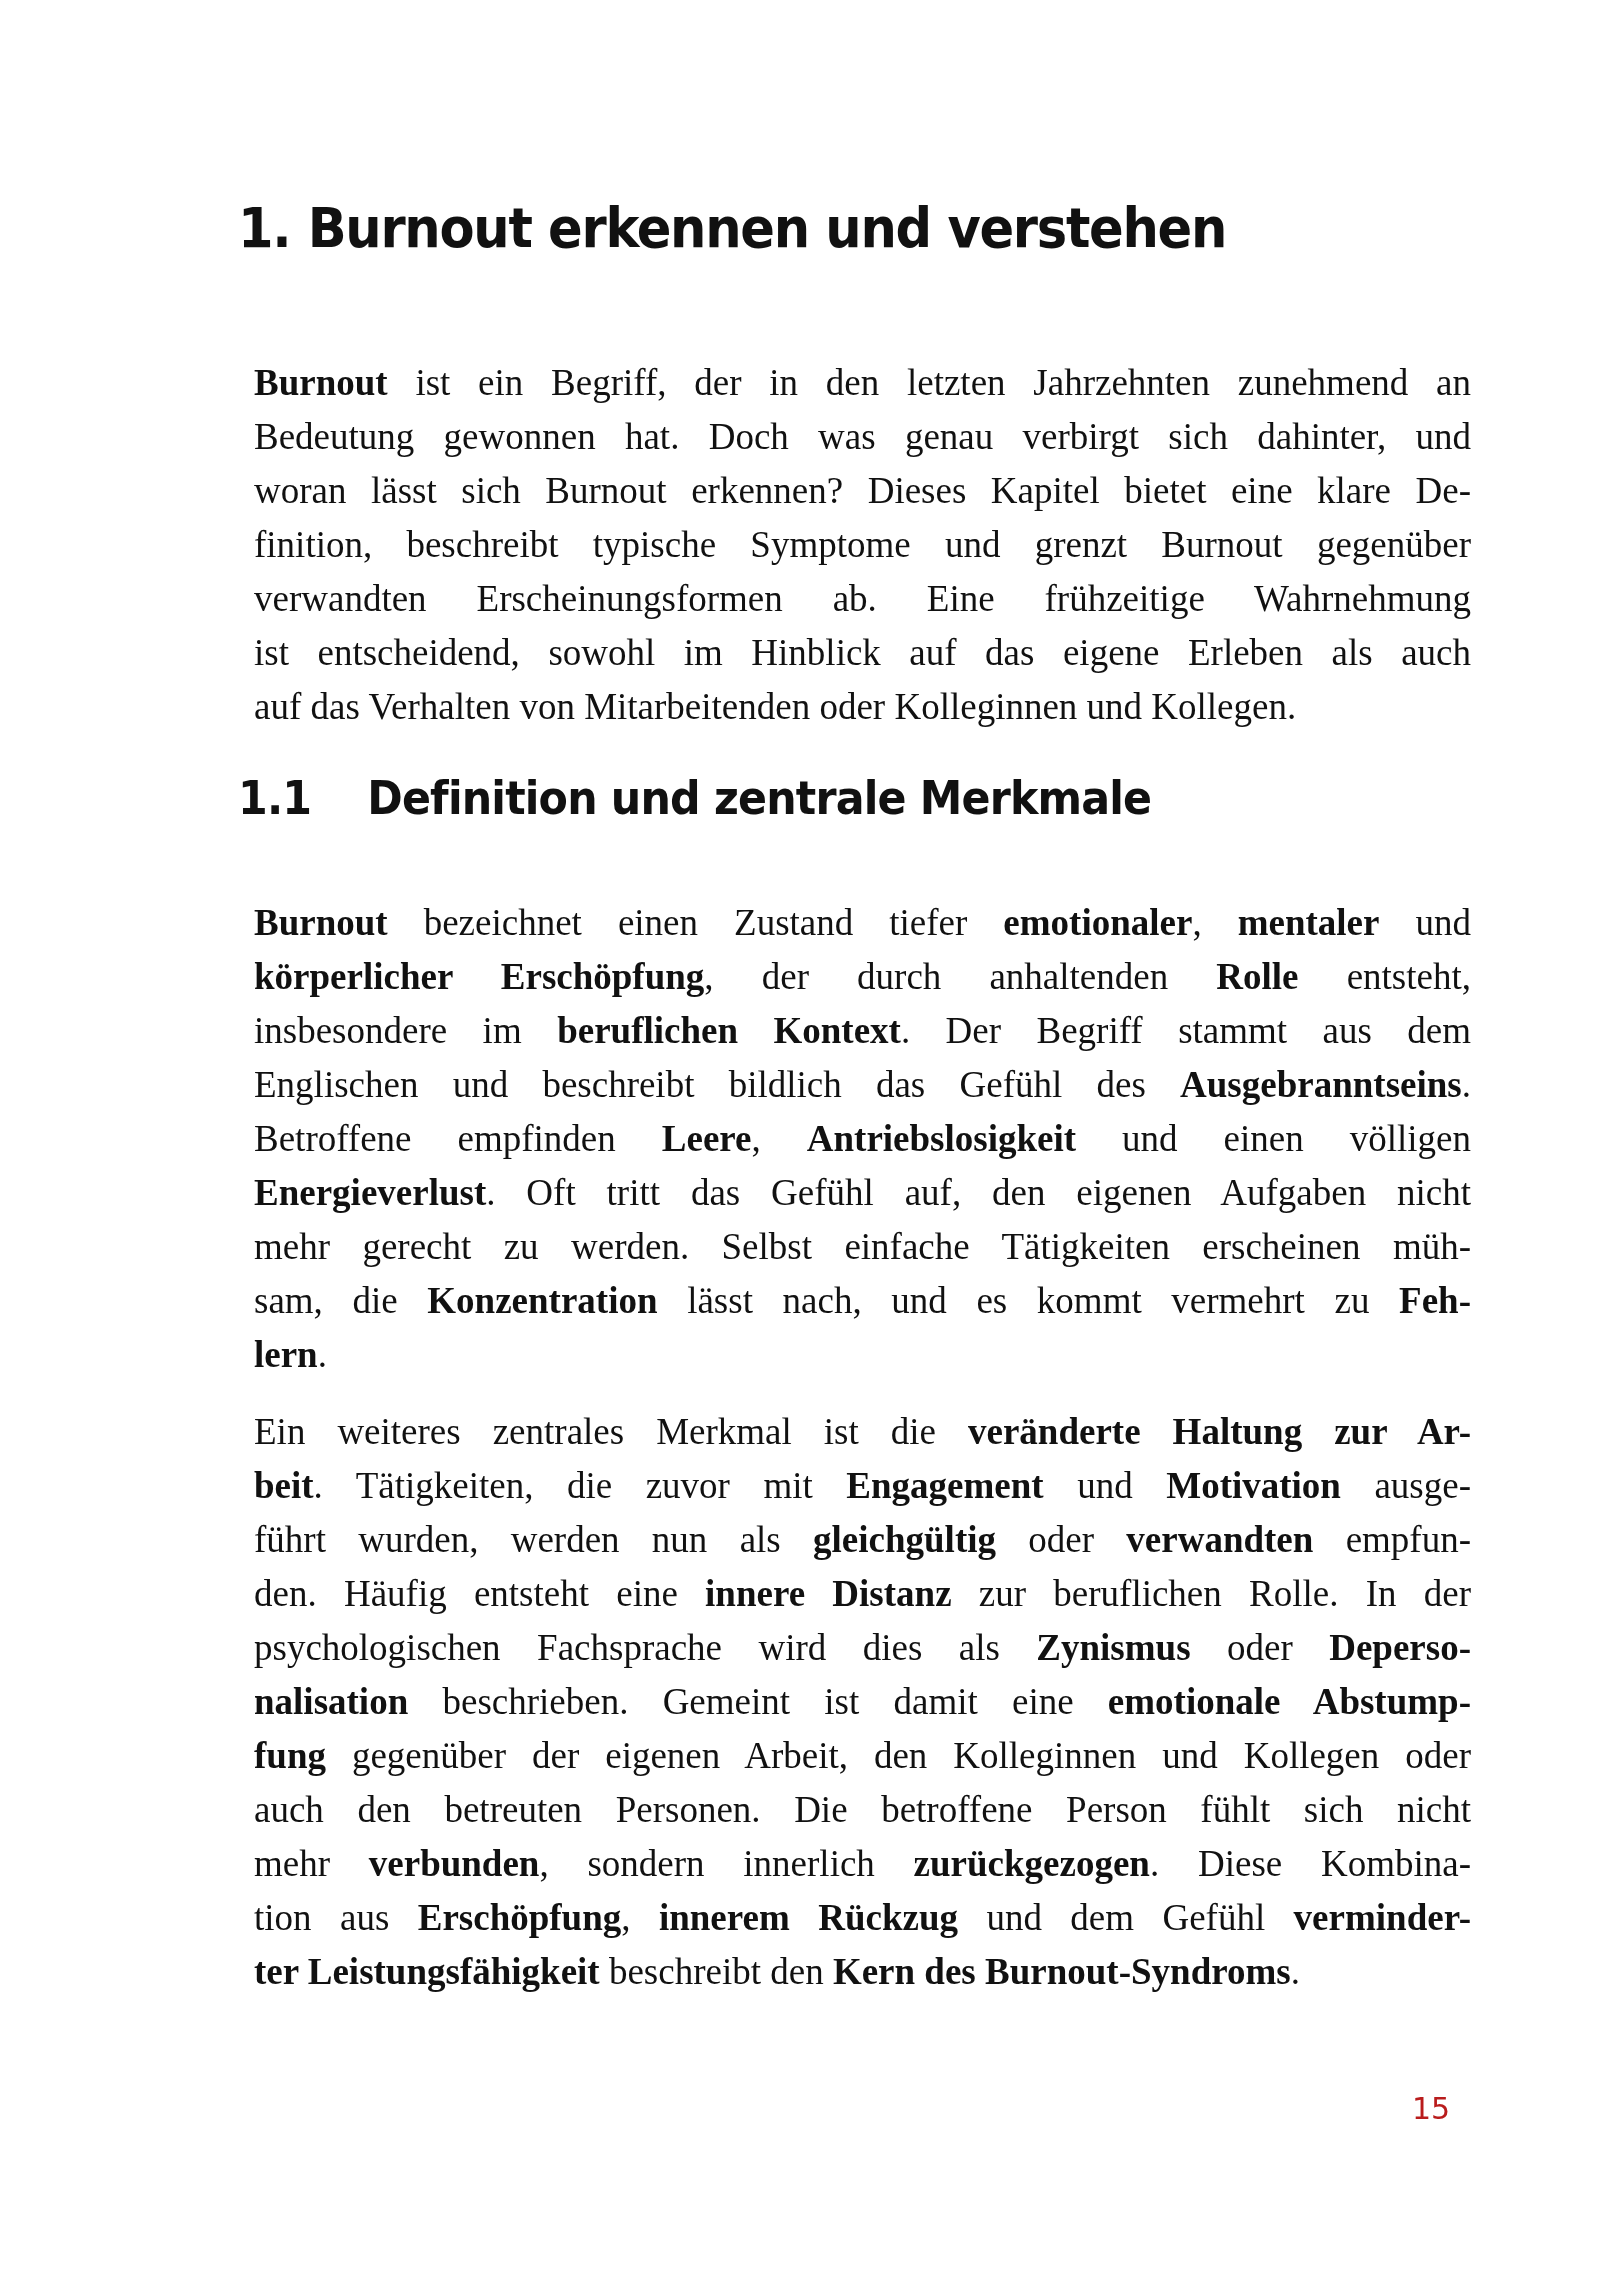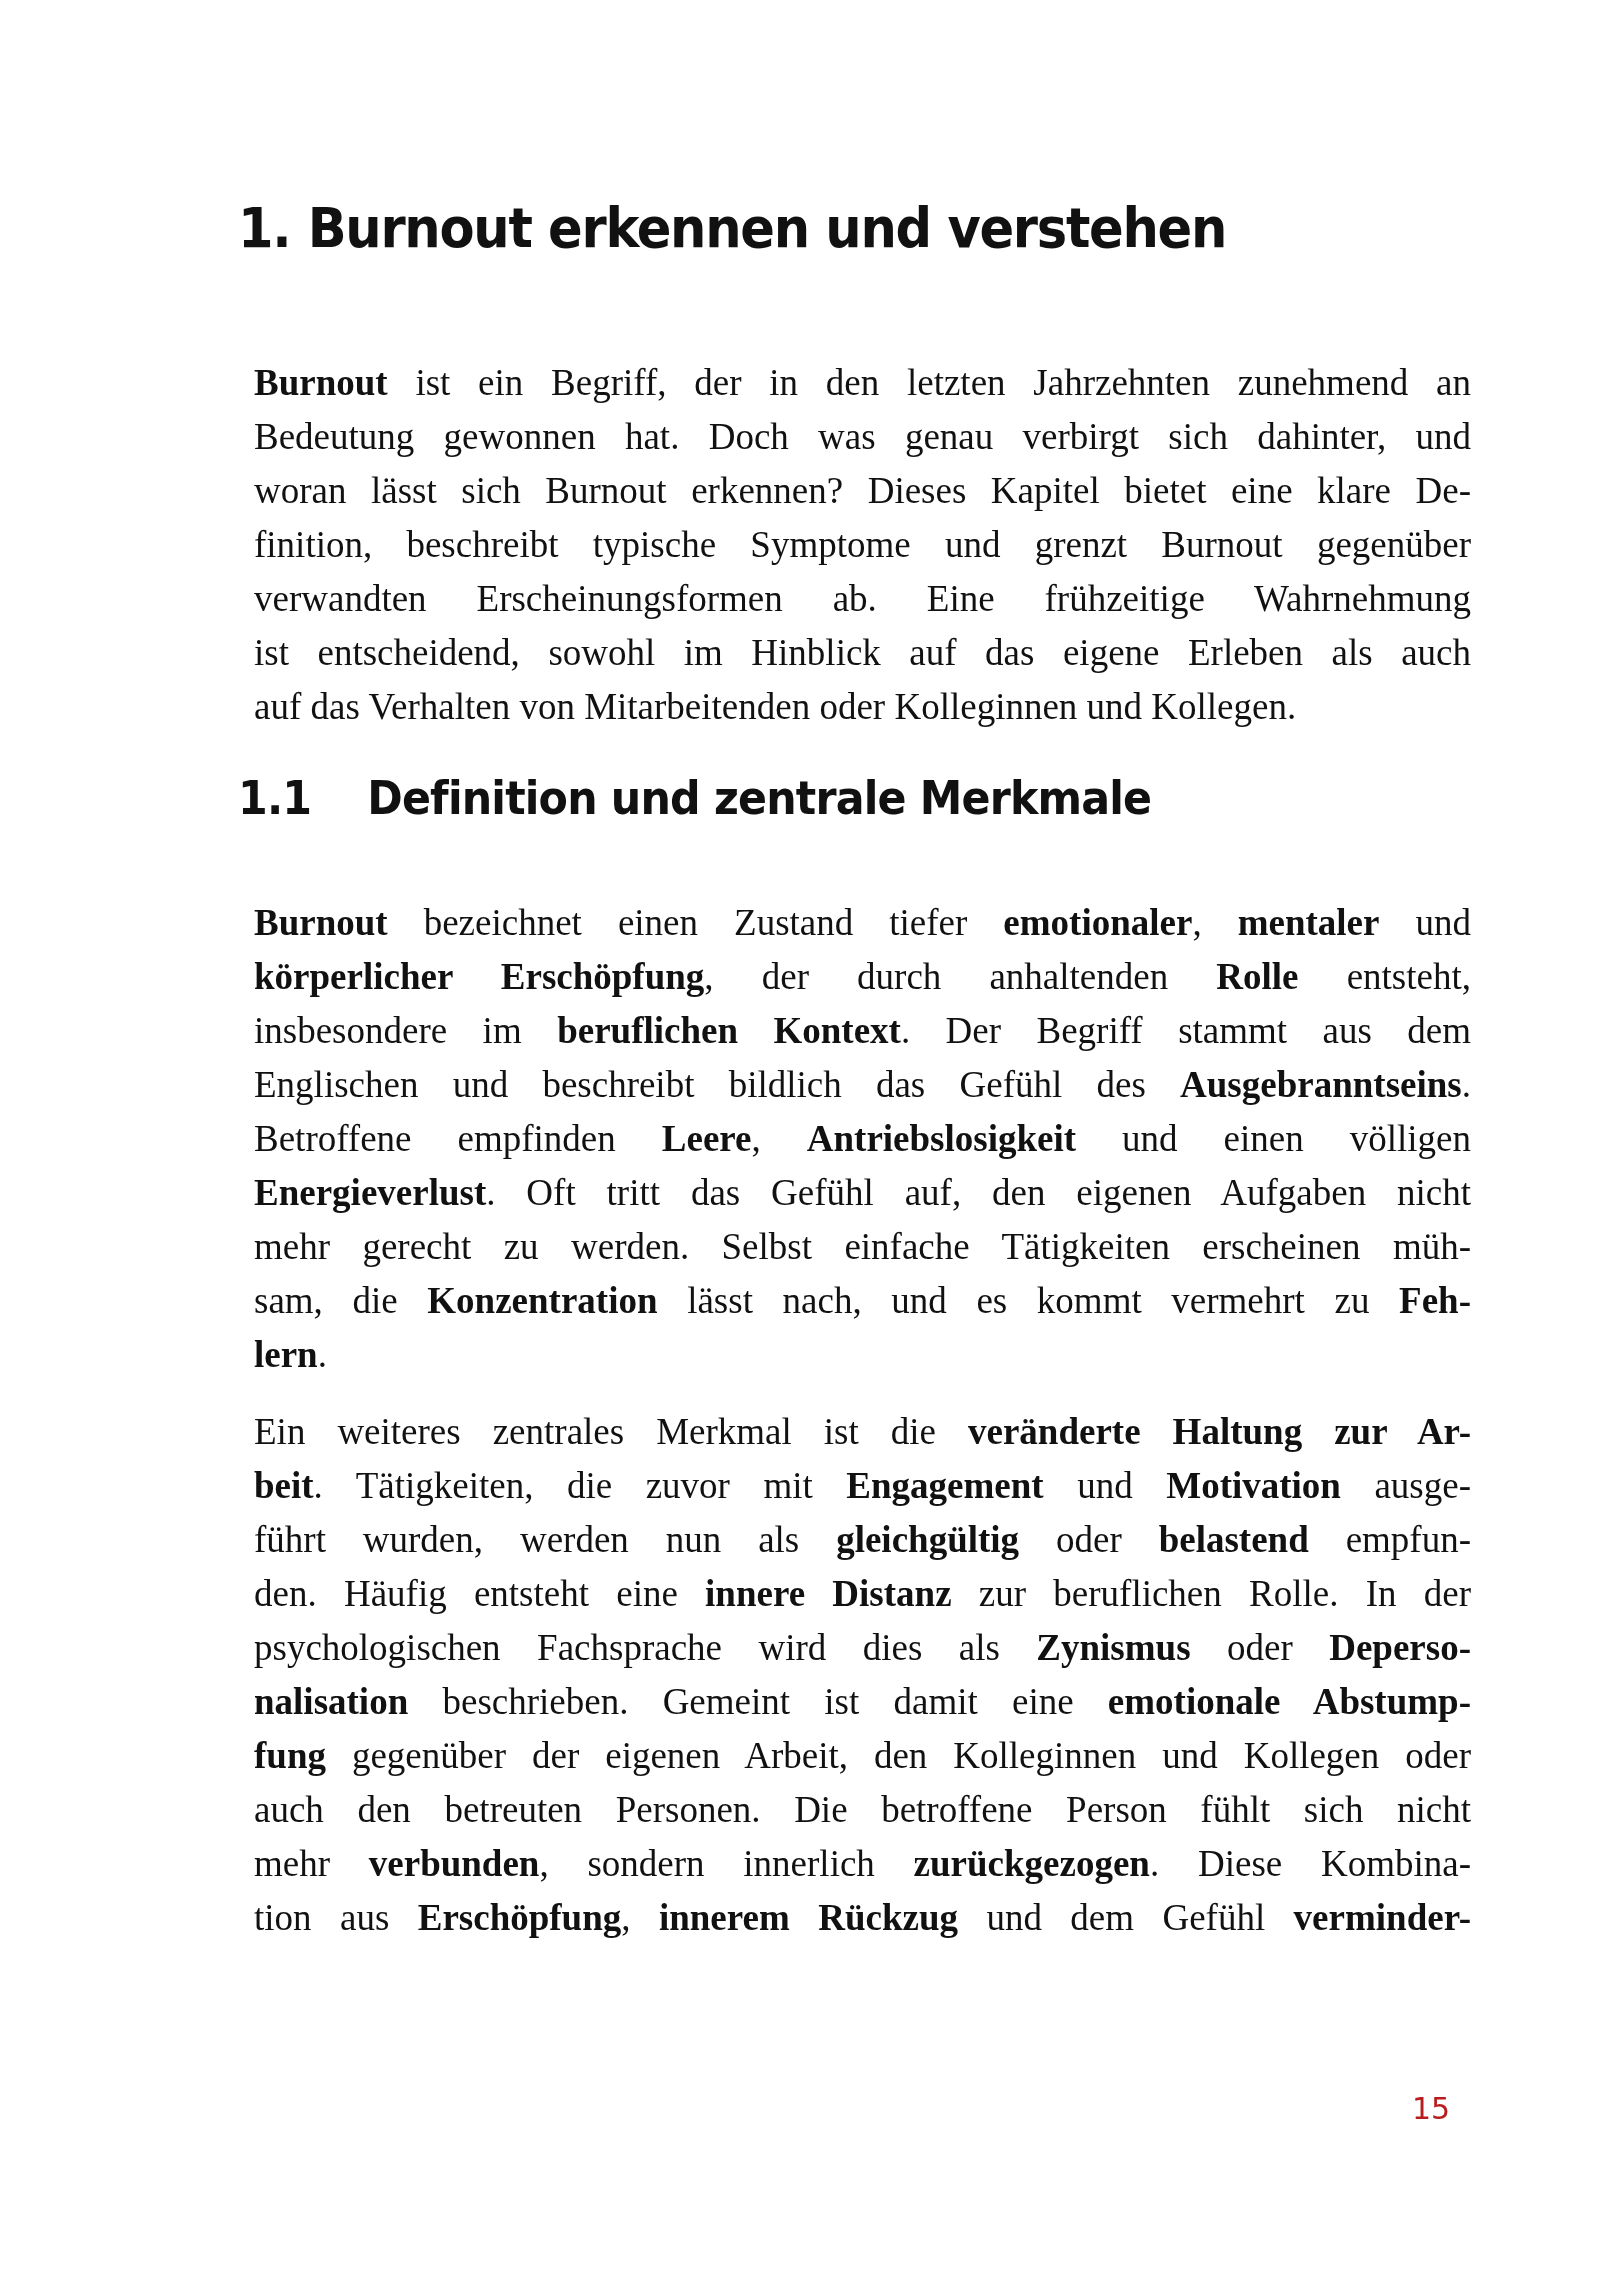--- a/index.html
+++ b/index.html
@@ -119,26 +119,27 @@
       <span class="line">Betroffene empfinden <b>Leere</b>, <b>Antriebslosigkeit</b> und einen völligen</span>
       <span class="line"><b>Energieverlust</b>. Oft tritt das Gefühl auf, den eigenen Aufgaben nicht</span>
       <span class="line">mehr gerecht zu werden. Selbst einfache Tätigkeiten erscheinen müh-</span>
       <span class="line">sam, die <b>Konzentration</b> lässt nach, und es kommt vermehrt zu <b>Feh-</b></span>
       <span class="line last"><b>lern</b>.</span>
     </p>
 
   <p class="para" id="p3">
       <span class="line">Ein weiteres zentrales Merkmal ist die <b>veränderte Haltung zur Ar-</b></span>
       <span class="line"><b>beit</b>. Tätigkeiten, die zuvor mit <b>Engagement</b> und <b>Motivation</b> ausge-</span>
-      <span class="line">führt wurden, werden nun als <b>gleichgültig</b> oder <b>belastend</b> empfun-</span>
+      <span class="line">führt wurden, werden nun als <b>gleichgültig</b> oder <b>verwandten</b> empfun-</span>
       <span class="line">den. Häufig entsteht eine <b>innere Distanz</b> zur beruflichen Rolle. In der</span>
       <span class="line">psychologischen Fachsprache wird dies als <b>Zynismus</b> oder <b>Deperso-</b></span>
       <span class="line"><b>nalisation</b> beschrieben. Gemeint ist damit eine <b>emotionale Abstump-</b></span>
       <span class="line"><b>fung</b> gegenüber der eigenen Arbeit, den Kolleginnen und Kollegen oder</span>
       <span class="line">auch den betreuten Personen. Die betroffene Person fühlt sich nicht</span>
       <span class="line">mehr <b>verbunden</b>, sondern innerlich <b>zurückgezogen</b>. Diese Kombina-</span>
       <span class="line">tion aus <b>Erschöpfung</b>, <b>innerem Rückzug</b> und dem Gefühl <b>verminder-</b></span>
+      <span class="line last"><b>ter Leistungsfähigkeit</b> beschreibt den <b>Kern des Burnout-Syndroms</b>.</span>
     </p>
 
 </div>
 
 <div class="page-number">15</div>
 
 
 </body></html>

